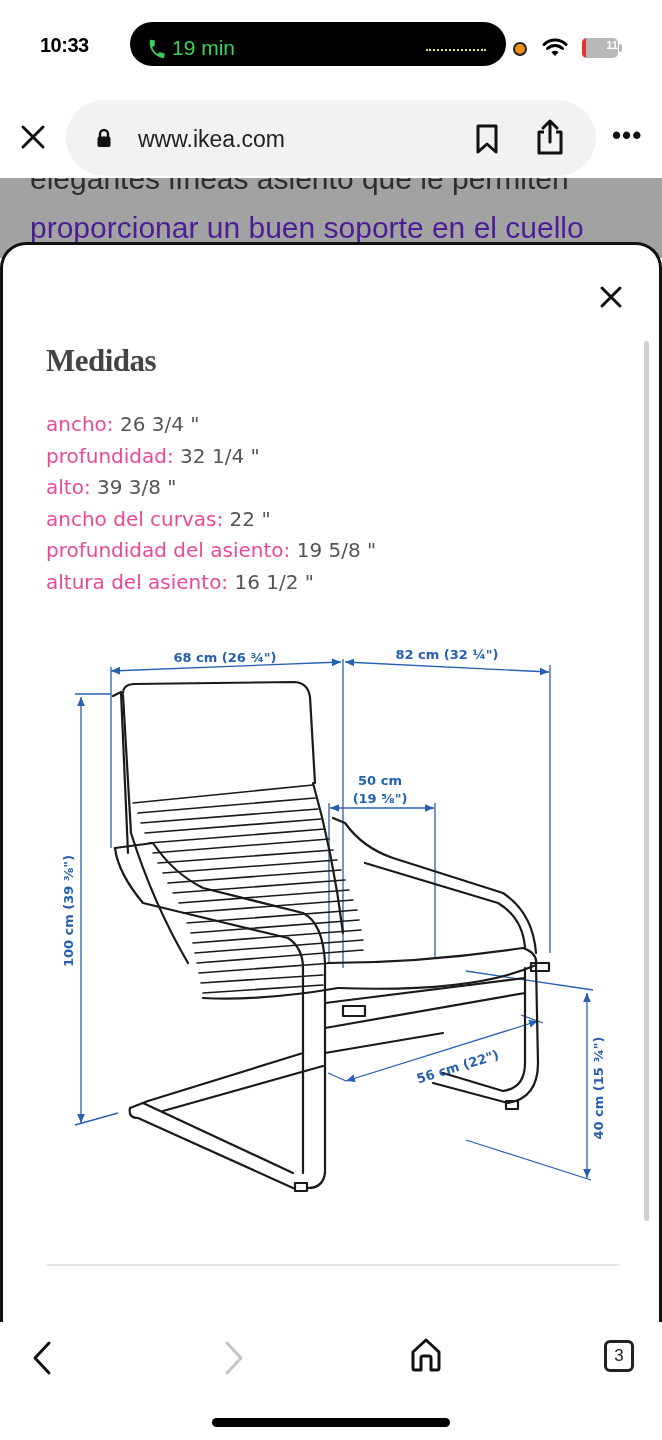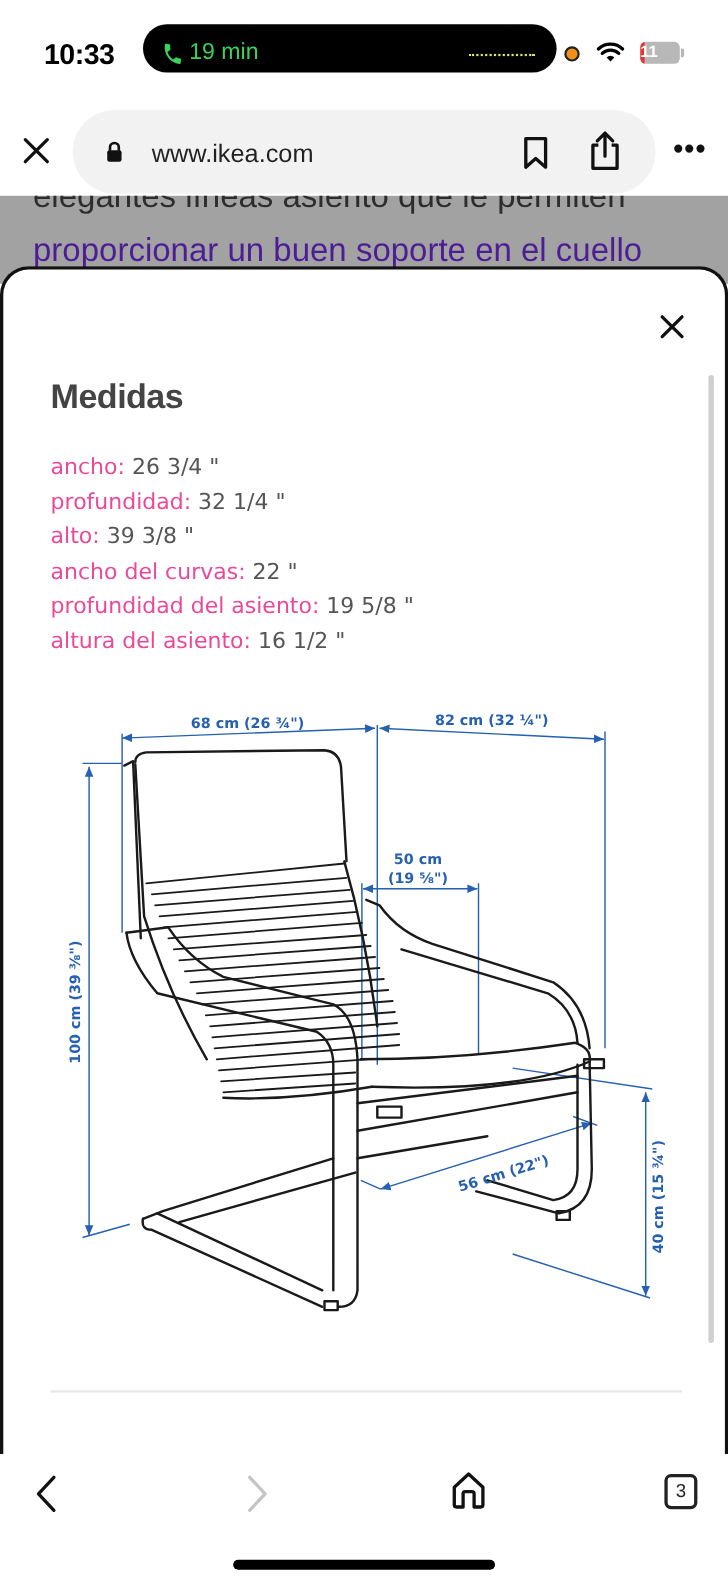--- a/index.html
+++ b/index.html
@@ -1,30 +1,30 @@
 <!DOCTYPE html>
 <html><head>
 <meta charset="utf-8">
 <style>
   * { box-sizing: border-box; margin: 0; padding: 0; }
   html, body { width: 662px; height: 1440px; overflow: hidden; background: #ffffff; font-family: "Liberation Sans", sans-serif; }
   .root { position: relative; width: 662px; height: 1440px; background: #fff; }
 
   
   .status-bar { position: absolute; top: 0; left: 0; width: 662px; height: 96px; background: #fff; }
-  .time { position: absolute; left: 40px; top: 34px; font-size: 26px; font-weight: 600; color: #000; letter-spacing: -0.5px; }
+  .time { position: absolute; left: 40px; top: 34px; font-size: 20px; font-weight: 600; color: #000; letter-spacing: -0.5px; }
   .island { position: absolute; left: 130px; top: 22px; width: 376px; height: 44px; background: #000; border-radius: 28px; }
   .island .phone { position: absolute; left: 16px; top: 14px; width: 22px; height: 26px; }
   .island .call-time { position: absolute; left: 42px; top: 14px; font-size: 21px; color: #39d35b; font-weight: 500; }
   .island .dots { position: absolute; right: 20px; top: 27px; width: 60px; height: 2px; border-top: 2px dotted #d8e86a; }
   .rec-dot { position: absolute; left: 513px; top: 42px; width: 14px; height: 14px; border-radius: 50%; background: #f0921a; border: 2px solid #222; }
   .wifi { position: absolute; left: 542px; top: 38px; width: 26px; height: 20px; }
   .battery { position: absolute; left: 582px; top: 38px; width: 36px; height: 20px; border-radius: 5px; background: #b8b8b8; overflow: hidden; }
   .battery .low { position: absolute; left: 0; top: 0; width: 4px; height: 20px; background: #e5342c; }
-  .battery .pct { position: absolute; left: 0; width: 36px; top: 1px; text-align: left; color: #fff; font-size: 15px; font-weight: 700; }
+  .battery .pct { position: absolute; left: 0; width: 36px; top: 1px; text-align: right; color: #fff; font-size: 11px; font-weight: 700; }
   .battery-tip { position: absolute; left: 619px; top: 44px; width: 3px; height: 8px; background: #b8b8b8; border-radius: 0 2px 2px 0; }
 
   
   .browser-bar { position: absolute; top: 96px; left: 0; width: 662px; height: 82px; background: #fff; padding-left: 16px; }
   .close-x { position: absolute; left: 18px; top: 26px; width: 30px; height: 30px; }
   .url-pill { position: absolute; left: 66px; top: 4px; width: 530px; height: 76px; background: #f2f2f3; border-radius: 38px; }
   .lock { position: absolute; left: 30px; top: 28px; width: 16px; height: 20px; }
   .url-text { position: absolute; left: 72px; top: 26px; font-size: 23px; color: #222; }
   .bookmark { position: absolute; left: 408px; top: 24px; width: 26px; height: 30px; }
   .share { position: absolute; left: 468px; top: 18px; width: 32px; height: 38px; }
@@ -32,21 +32,21 @@
 
   
   .bg-page { position: absolute; top: 178px; left: 0; width: 662px; height: 80px; background: #a2a2a2; overflow: hidden; }
   .bg-line1 { position: absolute; left: 30px; top: -16px; font-size: 30px; color: #2d2d2d; white-space: nowrap; }
   .bg-line2 { position: absolute; left: 30px; top: 33px; font-size: 30px; color: #4c1d95; white-space: nowrap; }
 
   
   .modal { position: absolute; top: 242px; left: 0; width: 662px; height: 1080px; background: #fff; border: 3px solid #111; border-bottom: none; border-radius: 26px 26px 0 0; overflow: hidden; }
   .modal-close { position: absolute; left: 596px; top: 40px; width: 24px; height: 24px; }
   .modal-scrollbar { position: absolute; left: 641px; top: 96px; width: 5px; height: 880px; background: #d0d0d0; border-radius: 3px; }
-  .modal-title { position: absolute; left: 43px; top: 98px; font-size: 31px; font-weight: 700; color: #444; font-family: Liberation Sans, sans-serif; letter-spacing: -0.5px; }
+  .modal-title { position: absolute; left: 43px; top: 98px; font-size: 31px; font-weight: 700; color: #444; font-family: Liberation Serif, serif; letter-spacing: -0.5px; }
   .dims { position: absolute; left: 43px; top: 164px; }
   .dim-row { font-size: 20px; color: #444; height: 31.5px; line-height: 31.5px; font-family: "DejaVu Sans", sans-serif; white-space: nowrap; }
   .dim-row .k { font-weight: 400; color: #ec4899; margin-top: 20px; }
   .dim-row .v { color: #555; }
   .diagram { position: absolute; left: 40px; top: 388px; width: 580px; height: 580px; }
   .divider { position: absolute; left: 43px; top: 1019px; width: 574px; height: 2px; background: #e6e6e6; }
 
   
   .bottom-bar { position: absolute; top: 1322px; left: 0; width: 662px; height: 118px; background: #fff; }
   .nav-back { position: absolute; left: 30px; top: 18px; width: 24px; height: 36px; }

